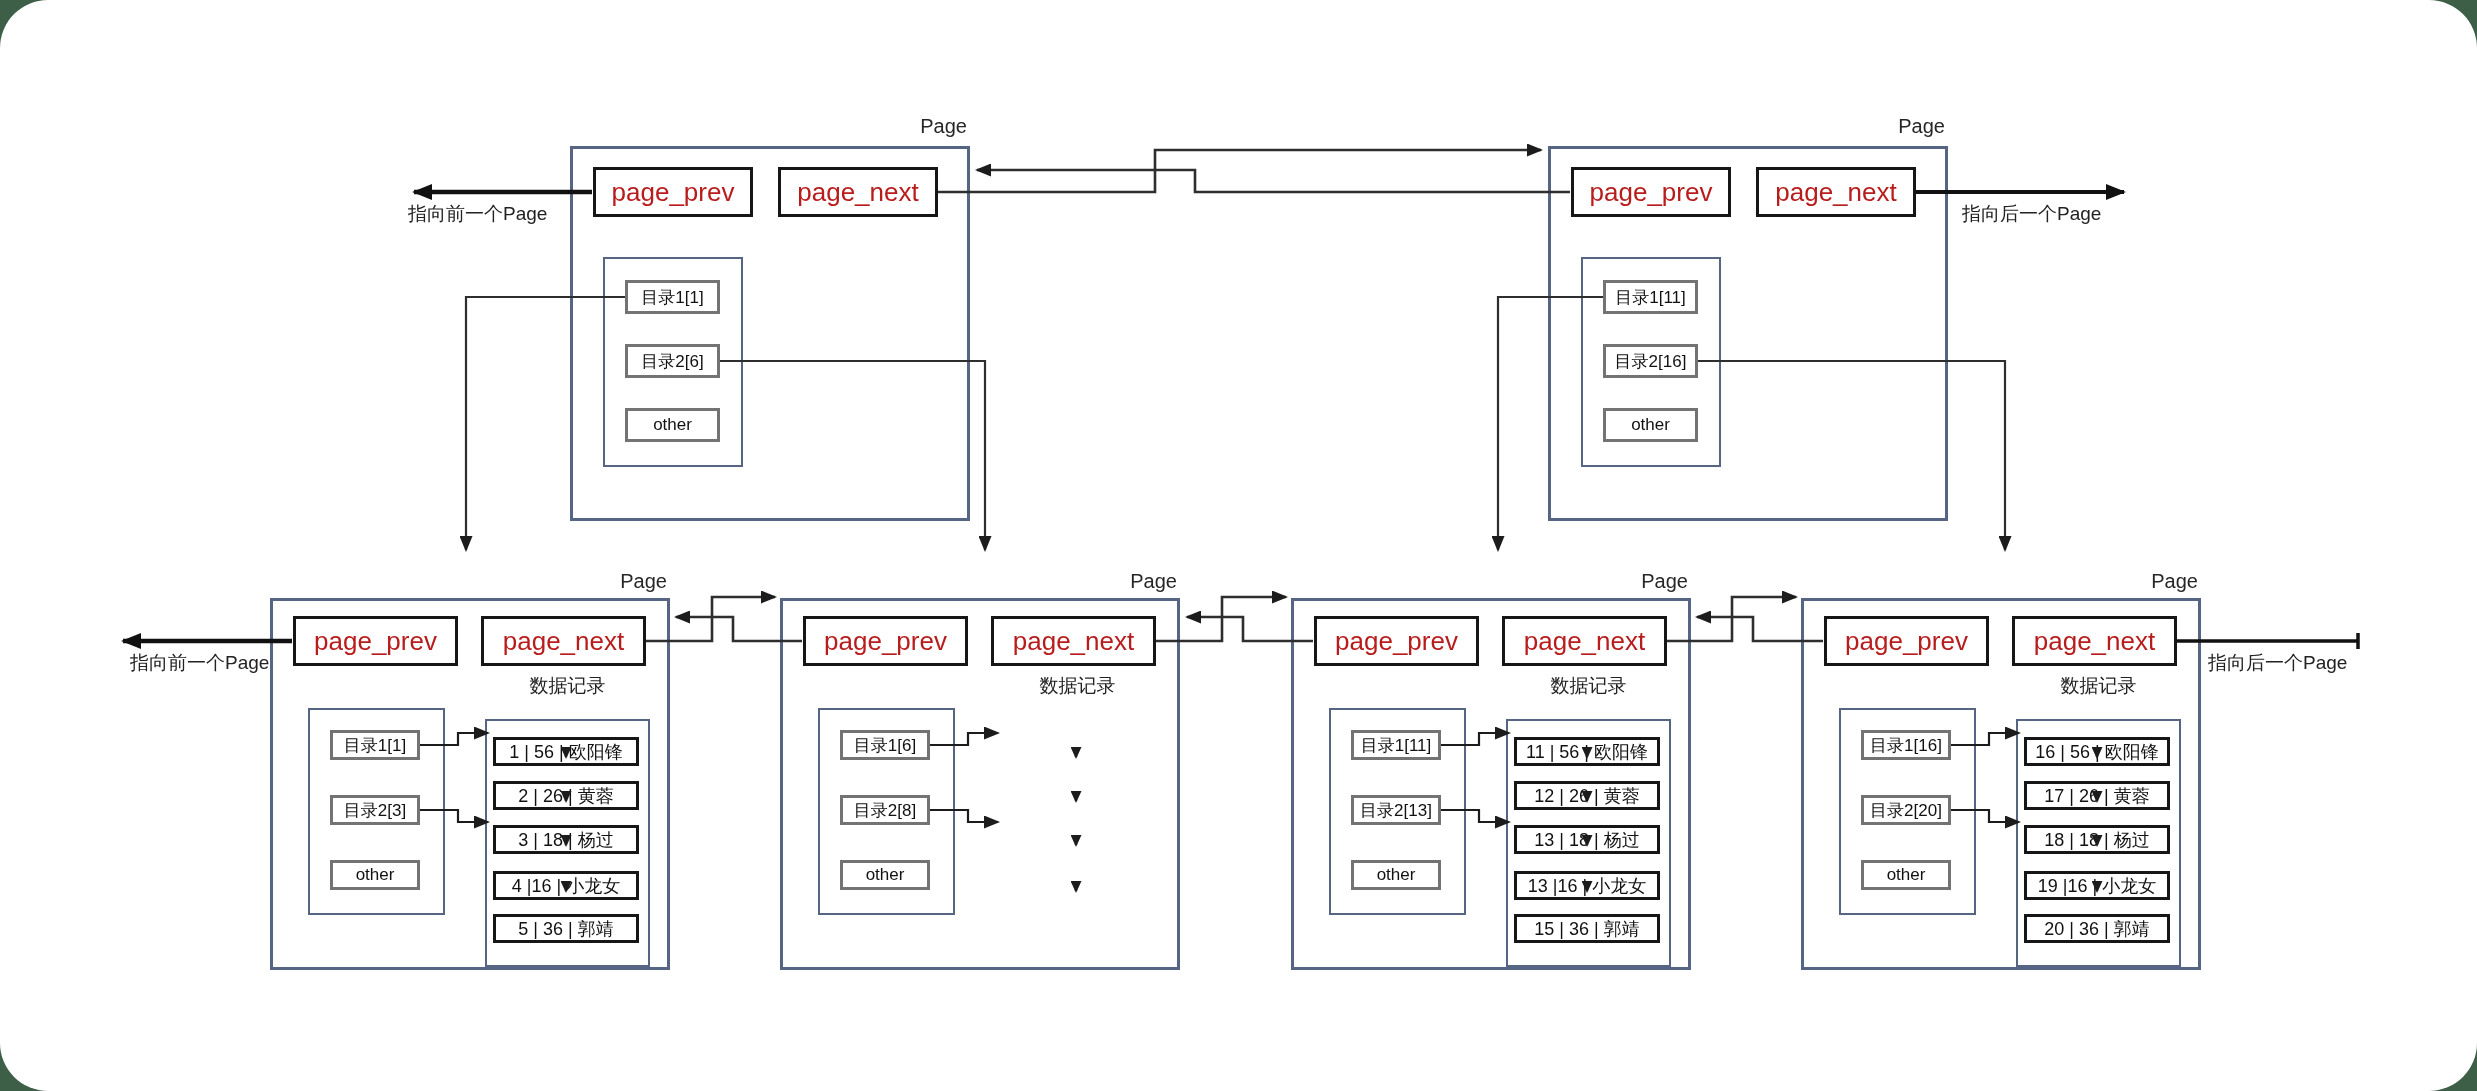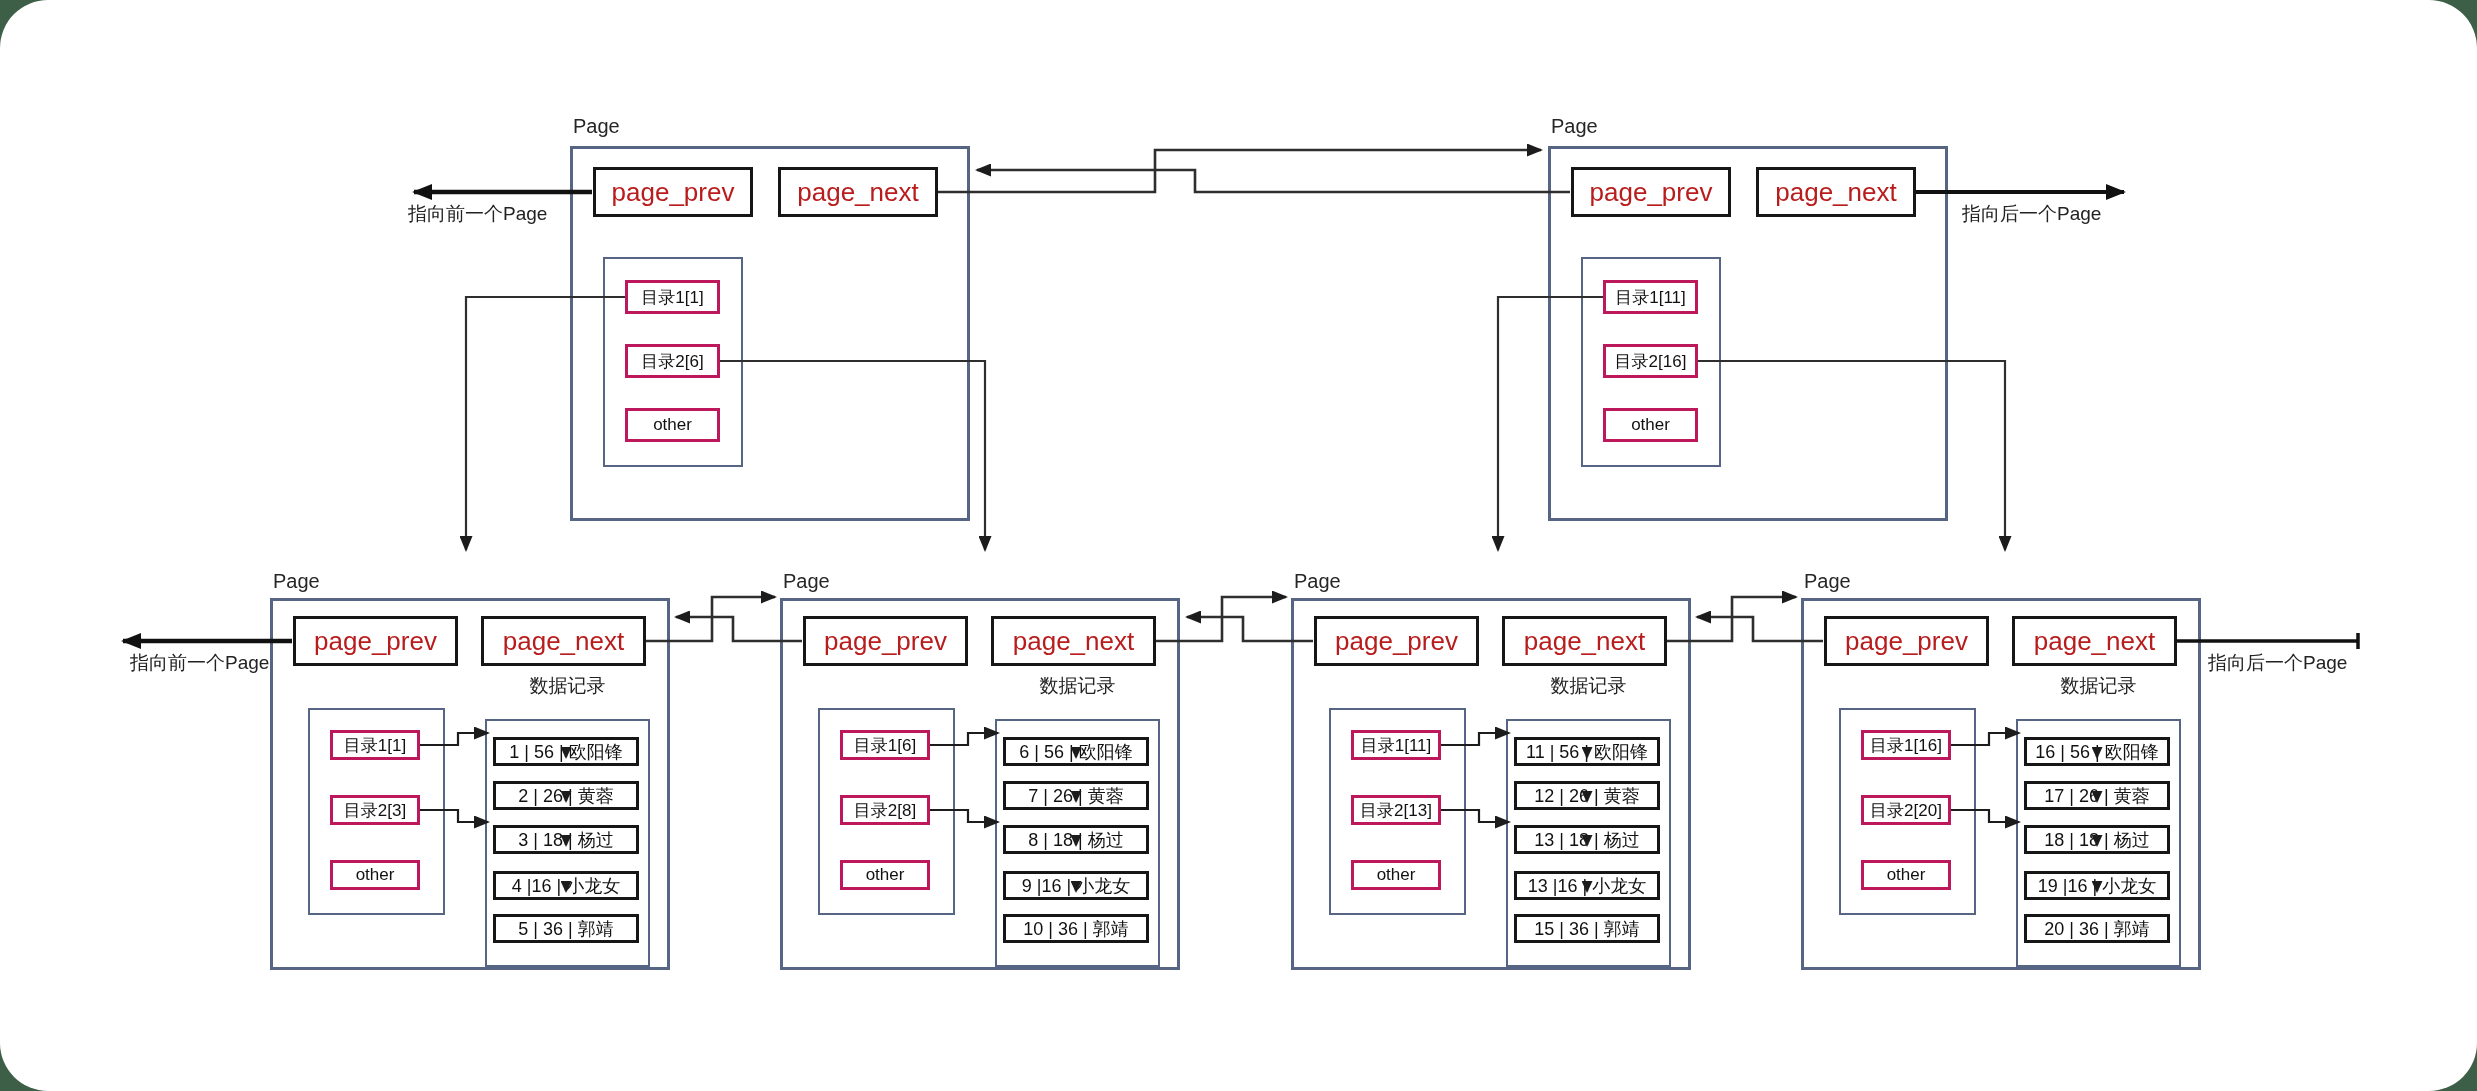--- a/index.html
+++ b/index.html
@@ -3,33 +3,33 @@
 <meta charset="utf-8">
 <title>Page Linked List Diagram</title>
 <style>
   html,body{margin:0;padding:0;background:#3d5e47;}
   .canvas{position:relative;width:2477px;height:1091px;overflow:hidden;
           font-family:"Liberation Sans","DejaVu Sans",sans-serif;color:#1d1d1d;}
   .card{position:absolute;inset:0;background:#ffffff;border-radius:48px;}
   .page{position:absolute;width:400px;border:3px solid #566584;background:#fff;box-sizing:border-box;}
   .idx{height:375px}
   .leaf{height:372px}
-  .ptitle{position:absolute;left:0;right:0;text-align:left;font-size:20px;color:#262626;}
+  .ptitle{position:absolute;left:0;right:0;text-align:right;font-size:20px;color:#262626;}
   .idx .ptitle{top:-34px}
   .leaf .ptitle{top:-31px}
   .pbox{position:absolute;border:3px solid #161616;background:#fff;box-sizing:border-box;
         display:flex;align-items:center;justify-content:center;font-size:26px;color:#b91c1c;text-align:right;}
   .idx .prev{left:20px;top:18px;width:160px;height:50px;}
   .idx .next{left:205px;top:18px;width:160px;height:50px;}
   .leaf .prev{left:20px;top:15px;width:165px;height:50px;}
   .leaf .next{left:208px;top:15px;width:165px;height:50px;}
   .dir{position:absolute;border:2.5px solid #566584;background:#fff;box-sizing:border-box;}
   .idx .dir{left:30px;top:108px;width:140px;height:210px;}
   .leaf .dir{left:35px;top:107px;width:137px;height:207px;}
-  .dbox{position:absolute;border:3px solid #be185d;background:#fff;box-sizing:border-box;
+  .dbox{position:absolute;border:3px solid #737373;background:#fff;box-sizing:border-box;
         display:flex;align-items:center;justify-content:center;font-size:17px;color:#111;}
   .idx .dbox{left:20px;width:95px;height:34px;}
   .idx .d1{top:21px}.idx .d2{top:85px}.idx .d3{top:149px}
   .leaf .dbox{left:20px;width:90px;height:30px;}
   .leaf .d1{top:20px}.leaf .d2{top:85px}.leaf .d3{top:150px}
   .reclabel{position:absolute;left:212px;top:72px;width:165px;text-align:center;font-size:19px;color:#222;}
   .recs{position:absolute;left:212px;top:102px;width:165px;height:248px;
         border:2.5px solid #566584;background:#fff;box-sizing:border-box;margin-top:16px;}
   .rbox{position:absolute;left:6px;width:146px;height:29px;border:3px solid #161616;background:#fff;
         box-sizing:border-box;display:flex;align-items:center;justify-content:center;
@@ -88,27 +88,20 @@
     <div class="page leaf" style="left:780px;top:598px">
       <div class="ptitle">Page</div>
       <div class="pbox prev">page_prev</div>
       <div class="pbox next">page_next</div>
       <div class="reclabel">数据记录</div>
       <div class="dir">
         <div class="dbox d1">目录1[6]</div>
         <div class="dbox d2">目录2[8]</div>
         <div class="dbox d3">other</div>
       </div>
-      <div class="recs">
-        <div class="rbox r1">6 | 56 | 欧阳锋</div>
-        <div class="rbox r2">7 | 26 | 黄蓉</div>
-        <div class="rbox r3">8 | 18 | 杨过</div>
-        <div class="rbox r4">9 |16 | 小龙女</div>
-        <div class="rbox r5">10 | 36 | 郭靖</div>
-      </div>
     </div>
 
     <div class="page leaf" style="left:1291px;top:598px">
       <div class="ptitle">Page</div>
       <div class="pbox prev">page_prev</div>
       <div class="pbox next">page_next</div>
       <div class="reclabel">数据记录</div>
       <div class="dir">
         <div class="dbox d1">目录1[11]</div>
         <div class="dbox d2">目录2[13]</div>

